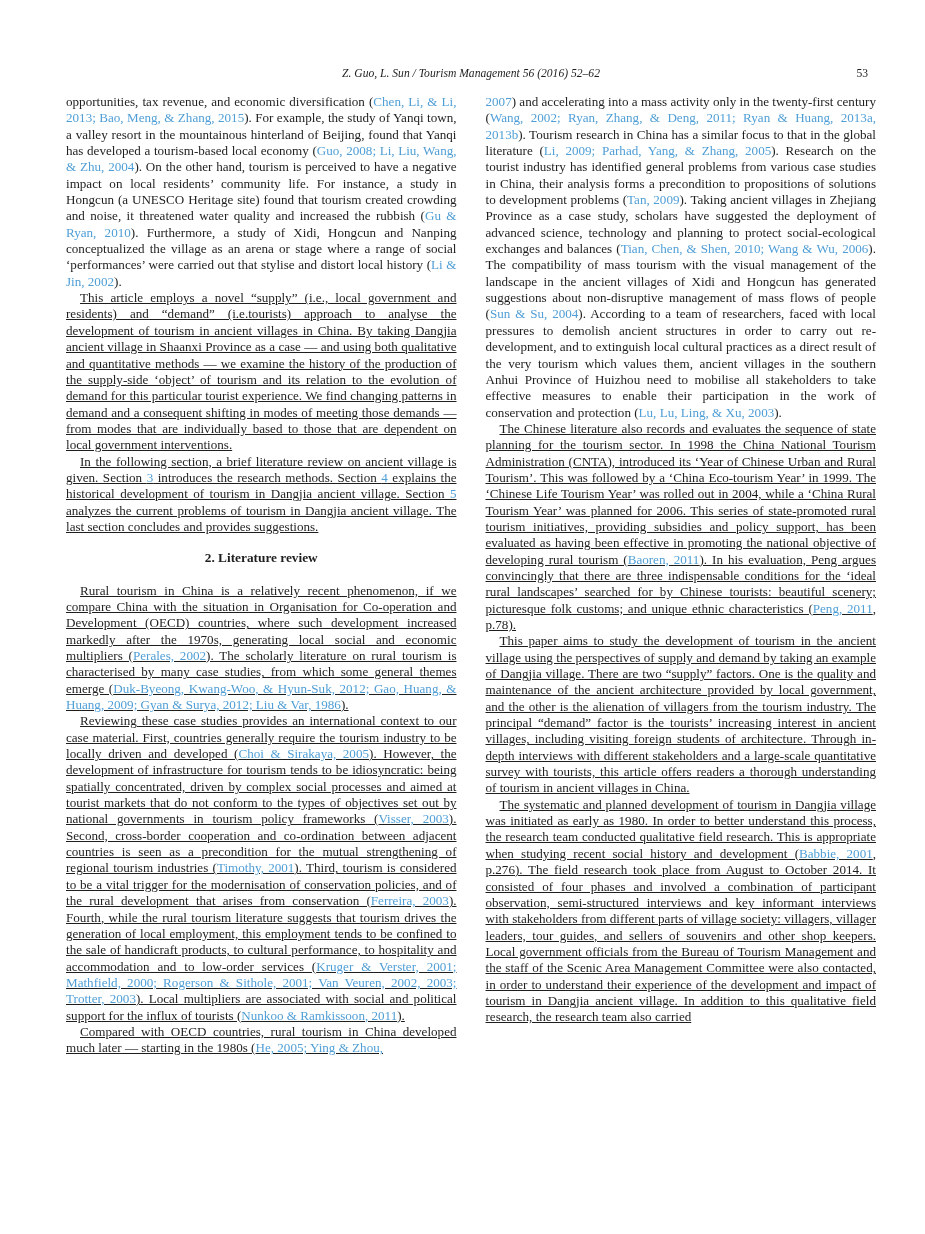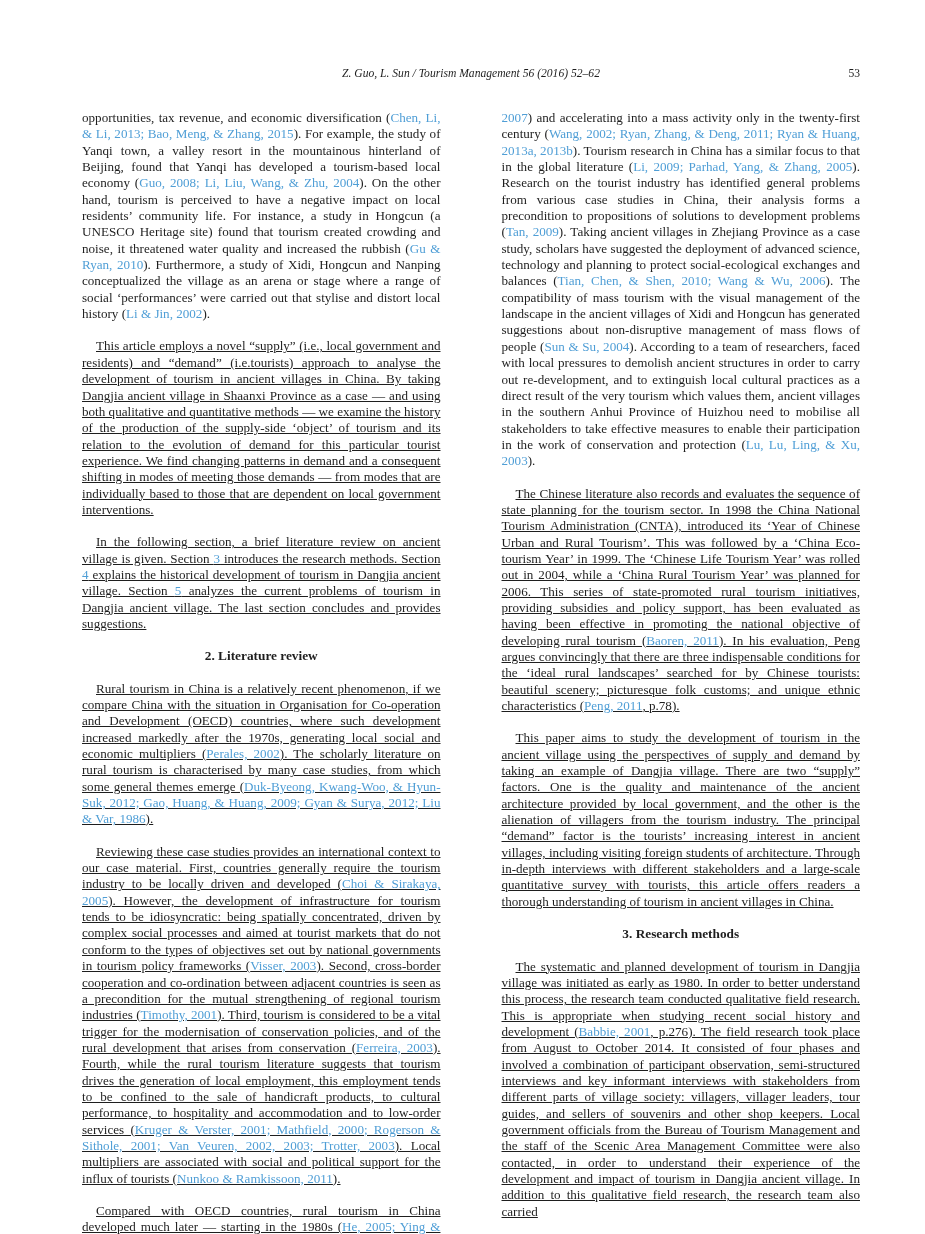--- a/index.html
+++ b/index.html
@@ -26,35 +26,35 @@
     line-height: 15px;
   }
   .running-head .center {
     position: absolute;
     left: 0; right: 0;
     text-align: center;
     font-style: italic;
   }
   .running-head .pagenum {
     position: absolute;
-    right: 16px; top: 0;
+    right: 8px; top: 0;
     font-style: normal;
   }
   .columns {
     display: flex;
     gap: 29px;
     width: 810px;
   }
   .col {
     width: 390.5px;
     font-size: 13.1px;
     line-height: 16.35px;
     text-align: justify;
   }
-  p.para { margin: 16px; }
+  p.para { margin: 0; }
   p.indent { text-indent: 14px; text-decoration: underline; }
   h2.section-heading {
     font-size: 13.3px;
     font-weight: 700;
     margin: 15px 0 16px 0;
     text-align: center;
   }
   a.cite {
     color: var(--link-color, #4f9ed6);
     text-decoration: none;
@@ -78,18 +78,17 @@
         <p class="para indent"><span>In the following section, a brief literature review on ancient village is given. Section </span><a class="cite">3</a><span> introduces the research methods. Section </span><a class="cite">4</a><span> explains the historical development of tourism in Dangjia ancient village. Section </span><a class="cite">5</a><span> analyzes the current problems of tourism in Dangjia ancient village. The last section concludes and provides suggestions.</span></p>
         <h2 class="section-heading">2. Literature review</h2>
         <p class="para indent"><span>Rural tourism in China is a relatively recent phenomenon, if we compare China with the situation in Organisation for Co-operation and Development (OECD) countries, where such development increased markedly after the 1970s, generating local social and economic multipliers (</span><a class="cite">Perales, 2002</a><span>). The scholarly literature on rural tourism is characterised by many case studies, from which some general themes emerge (</span><a class="cite">Duk-Byeong, Kwang-Woo, &amp; Hyun-Suk, 2012; Gao, Huang, &amp; Huang, 2009; Gyan &amp; Surya, 2012; Liu &amp; Var, 1986</a><span>).</span></p>
         <p class="para indent"><span>Reviewing these case studies provides an international context to our case material. First, countries generally require the tourism industry to be locally driven and developed (</span><a class="cite">Choi &amp; Sirakaya, 2005</a><span>). However, the development of infrastructure for tourism tends to be idiosyncratic: being spatially concentrated, driven by complex social processes and aimed at tourist markets that do not conform to the types of objectives set out by national governments in tourism policy frameworks (</span><a class="cite">Visser, 2003</a><span>). Second, cross-border cooperation and co-ordination between adjacent countries is seen as a precondition for the mutual strengthening of regional tourism industries (</span><a class="cite">Timothy, 2001</a><span>). Third, tourism is considered to be a vital trigger for the modernisation of conservation policies, and of the rural development that arises from conservation (</span><a class="cite">Ferreira, 2003</a><span>). Fourth, while the rural tourism literature suggests that tourism drives the generation of local employment, this employment tends to be confined to the sale of handicraft products, to cultural performance, to hospitality and accommodation and to low-order services (</span><a class="cite">Kruger &amp; Verster, 2001; Mathfield, 2000; Rogerson &amp; Sithole, 2001; Van Veuren, 2002, 2003; Trotter, 2003</a><span>). Local multipliers are associated with social and political support for the influx of tourists (</span><a class="cite">Nunkoo &amp; Ramkissoon, 2011</a><span>).</span></p>
         <p class="para indent"><span>Compared with OECD countries, rural tourism in China developed much later — starting in the 1980s (</span><a class="cite">He, 2005; Ying &amp; Zhou,</a></p>
       </section>
     <section class="col" id="col-right">
         <p class="para"><a class="cite">2007</a><span>) and accelerating into a mass activity only in the twenty-first century (</span><a class="cite">Wang, 2002; Ryan, Zhang, &amp; Deng, 2011; Ryan &amp; Huang, 2013a, 2013b</a><span>). Tourism research in China has a similar focus to that in the global literature (</span><a class="cite">Li, 2009; Parhad, Yang, &amp; Zhang, 2005</a><span>). Research on the tourist industry has identified general problems from various case studies in China, their analysis forms a precondition to propositions of solutions to development problems (</span><a class="cite">Tan, 2009</a><span>). Taking ancient villages in Zhejiang Province as a case study, scholars have suggested the deployment of advanced science, technology and planning to protect social-ecological exchanges and balances (</span><a class="cite">Tian, Chen, &amp; Shen, 2010; Wang &amp; Wu, 2006</a><span>). The compatibility of mass tourism with the visual management of the landscape in the ancient villages of Xidi and Hongcun has generated suggestions about non-disruptive management of mass flows of people (</span><a class="cite">Sun &amp; Su, 2004</a><span>). According to a team of researchers, faced with local pressures to demolish ancient structures in order to carry out re-development, and to extinguish local cultural practices as a direct result of the very tourism which values them, ancient villages in the southern Anhui Province of Huizhou need to mobilise all stakeholders to take effective measures to enable their participation in the work of conservation and protection (</span><a class="cite">Lu, Lu, Ling, &amp; Xu, 2003</a><span>).</span></p>
         <p class="para indent"><span>The Chinese literature also records and evaluates the sequence of state planning for the tourism sector. In 1998 the China National Tourism Administration (CNTA), introduced its ‘Year of Chinese Urban and Rural Tourism’. This was followed by a ‘China Eco-tourism Year’ in 1999. The ‘Chinese Life Tourism Year’ was rolled out in 2004, while a ‘China Rural Tourism Year’ was planned for 2006. This series of state-promoted rural tourism initiatives, providing subsidies and policy support, has been evaluated as having been effective in promoting the national objective of developing rural tourism (</span><a class="cite">Baoren, 2011</a><span>). In his evaluation, Peng argues convincingly that there are three indispensable conditions for the ‘ideal rural landscapes’ searched for by Chinese tourists: beautiful scenery; picturesque folk customs; and unique ethnic characteristics (</span><a class="cite">Peng, 2011</a><span>, p.78).</span></p>
         <p class="para indent"><span>This paper aims to study the development of tourism in the ancient village using the perspectives of supply and demand by taking an example of Dangjia village. There are two “supply” factors. One is the quality and maintenance of the ancient architecture provided by local government, and the other is the alienation of villagers from the tourism industry. The principal “demand” factor is the tourists’ increasing interest in ancient villages, including visiting foreign students of architecture. Through in-depth interviews with different stakeholders and a large-scale quantitative survey with tourists, this article offers readers a thorough understanding of tourism in ancient villages in China.</span></p>
-        <h2 class="section-heading">3. Research methods</h2>
         <p class="para indent"><span>The systematic and planned development of tourism in Dangjia village was initiated as early as 1980. In order to better understand this process, the research team conducted qualitative field research. This is appropriate when studying recent social history and development (</span><a class="cite">Babbie, 2001</a><span>, p.276). The field research took place from August to October 2014. It consisted of four phases and involved a combination of participant observation, semi-structured interviews and key informant interviews with stakeholders from different parts of village society: villagers, villager leaders, tour guides, and sellers of souvenirs and other shop keepers. Local government officials from the Bureau of Tourism Management and the staff of the Scenic Area Management Committee were also contacted, in order to understand their experience of the development and impact of tourism in Dangjia ancient village. In addition to this qualitative field research, the research team also carried</span></p>
       </section>
   </main>
 
 </div>
 
 </body></html>

